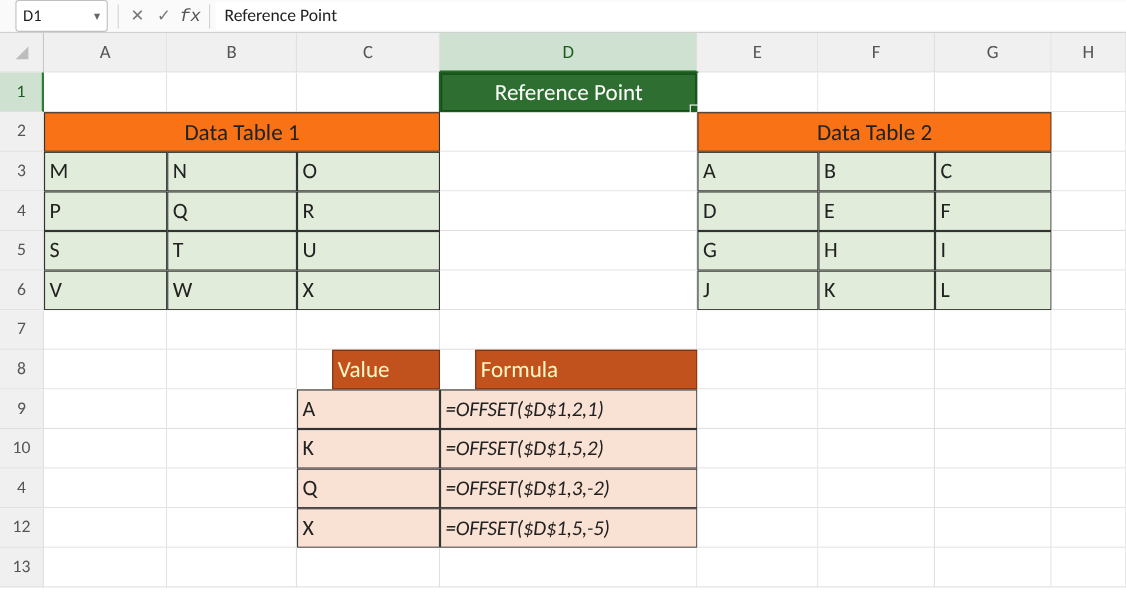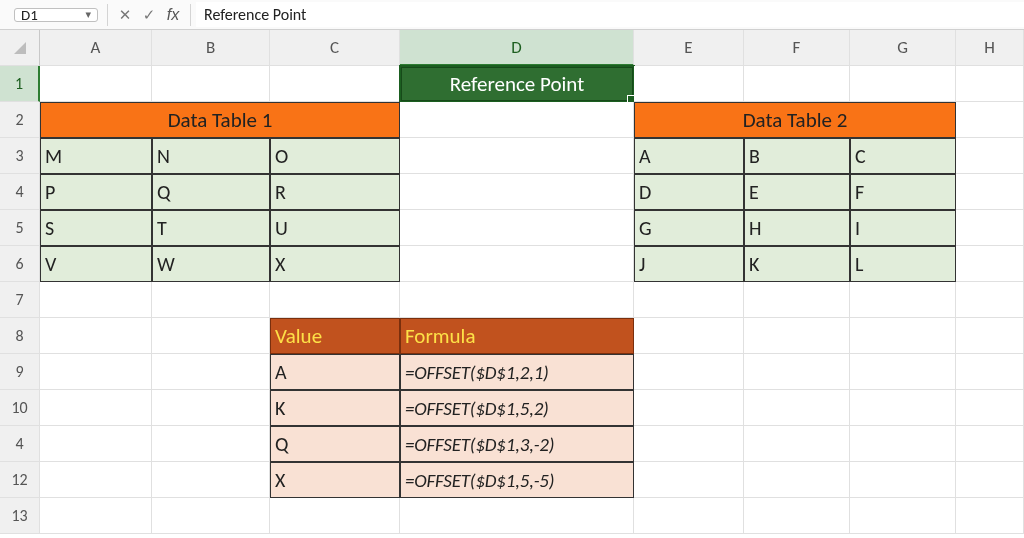--- a/index.html
+++ b/index.html
@@ -14,21 +14,21 @@
   
   .fbar {
     display: flex;
     align-items: center;
     height: 30px;
     border-bottom: 1px solid #d0d0d0;
     background: #fafafa;
     font-size: 15px;
   }
   .namebox {
-    width: 84px; height: 14px;
+    width: 84px; height: 29px;
     margin: 0 4px 0 14px;
     padding: 0 6px;
     border: 1px solid #c0c0c0;
     border-radius: 3px;
     background: #fff;
     display: flex; align-items: center; justify-content: space-between;
   }
   .namebox .nb-text { font-size: 15px; }
   .namebox .chev {
     font-size: 11px; color: #666;
@@ -36,21 +36,21 @@
   .vsep {
     width: 1px; height: 22px; background: #d4d4d4; margin: 0 5px;
   }
   .fb-btn {
     width: 22px; height: 22px;
     display: flex; align-items: center; justify-content: center;
     color: #777; font-size: 15px;
     cursor: default;
     margin: 0 1px;
   }
-  .fb-btn.fx { font-style: italic; font-family: Liberation Sans, sans-serif; color: #555; font-size: 16px; }
+  .fb-btn.fx { font-style: italic; font-family: Liberation Mono, monospace; color: #555; font-size: 16px; }
   .fb-input {
     flex: 1; height: 25px; padding: 0 8px;
     display: flex; align-items: center;
     background: #fff;
     font-size: 16px; color: #222;
   }
 
   
   .grid {
     position: relative;
@@ -117,24 +117,25 @@
     border: 1px solid #333 !important;
   }
   .green-cell {
     background: #e1edda;
     border: 1px solid #333 !important;
     font-size: 20px;
     padding-left: 6px;
   }
   .or-hdr {
     background: #c1521e;
-    color: #fde047;
+    color: #fef9c3;
     font-size: 21px;
     border: 1px solid #7a2f0d !important;
     padding-left: 8px;
+    margin-left: 32px;
   }
   .or-cell {
     background: #f9e1d4;
     border: 1px solid #333 !important;
     font-size: 20px;
     padding-left: 8px;
   }
   .blank { background: #fff; }
 
   

